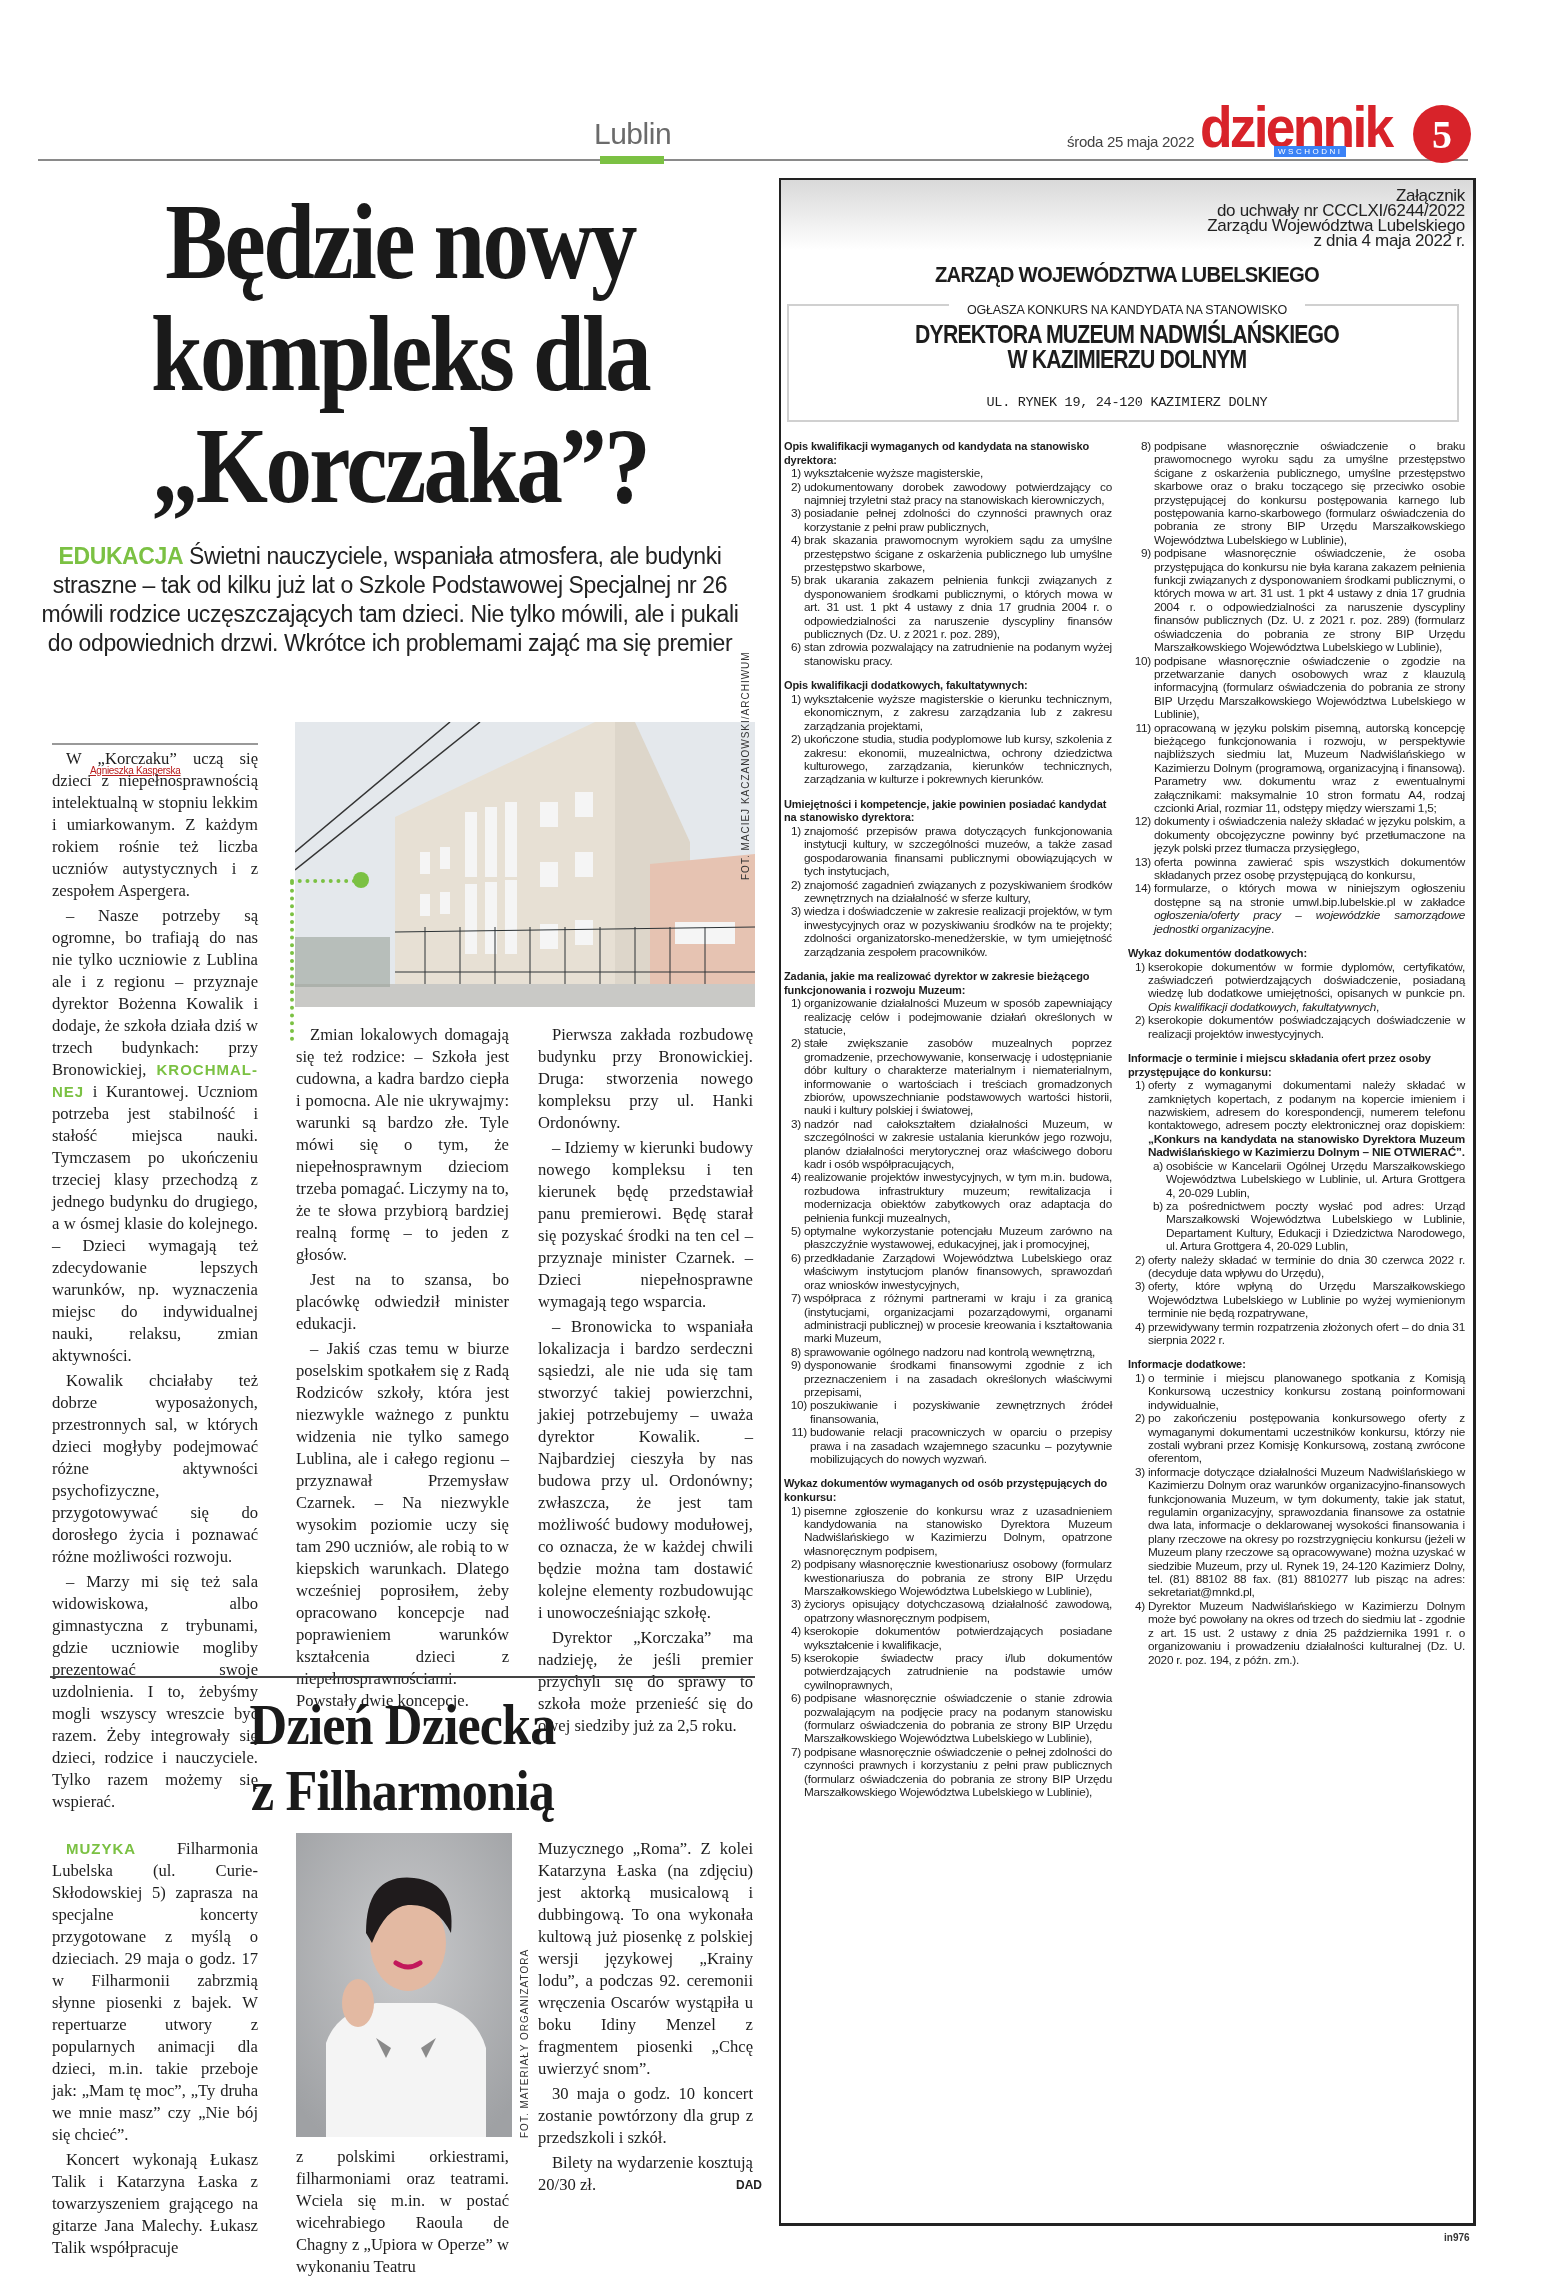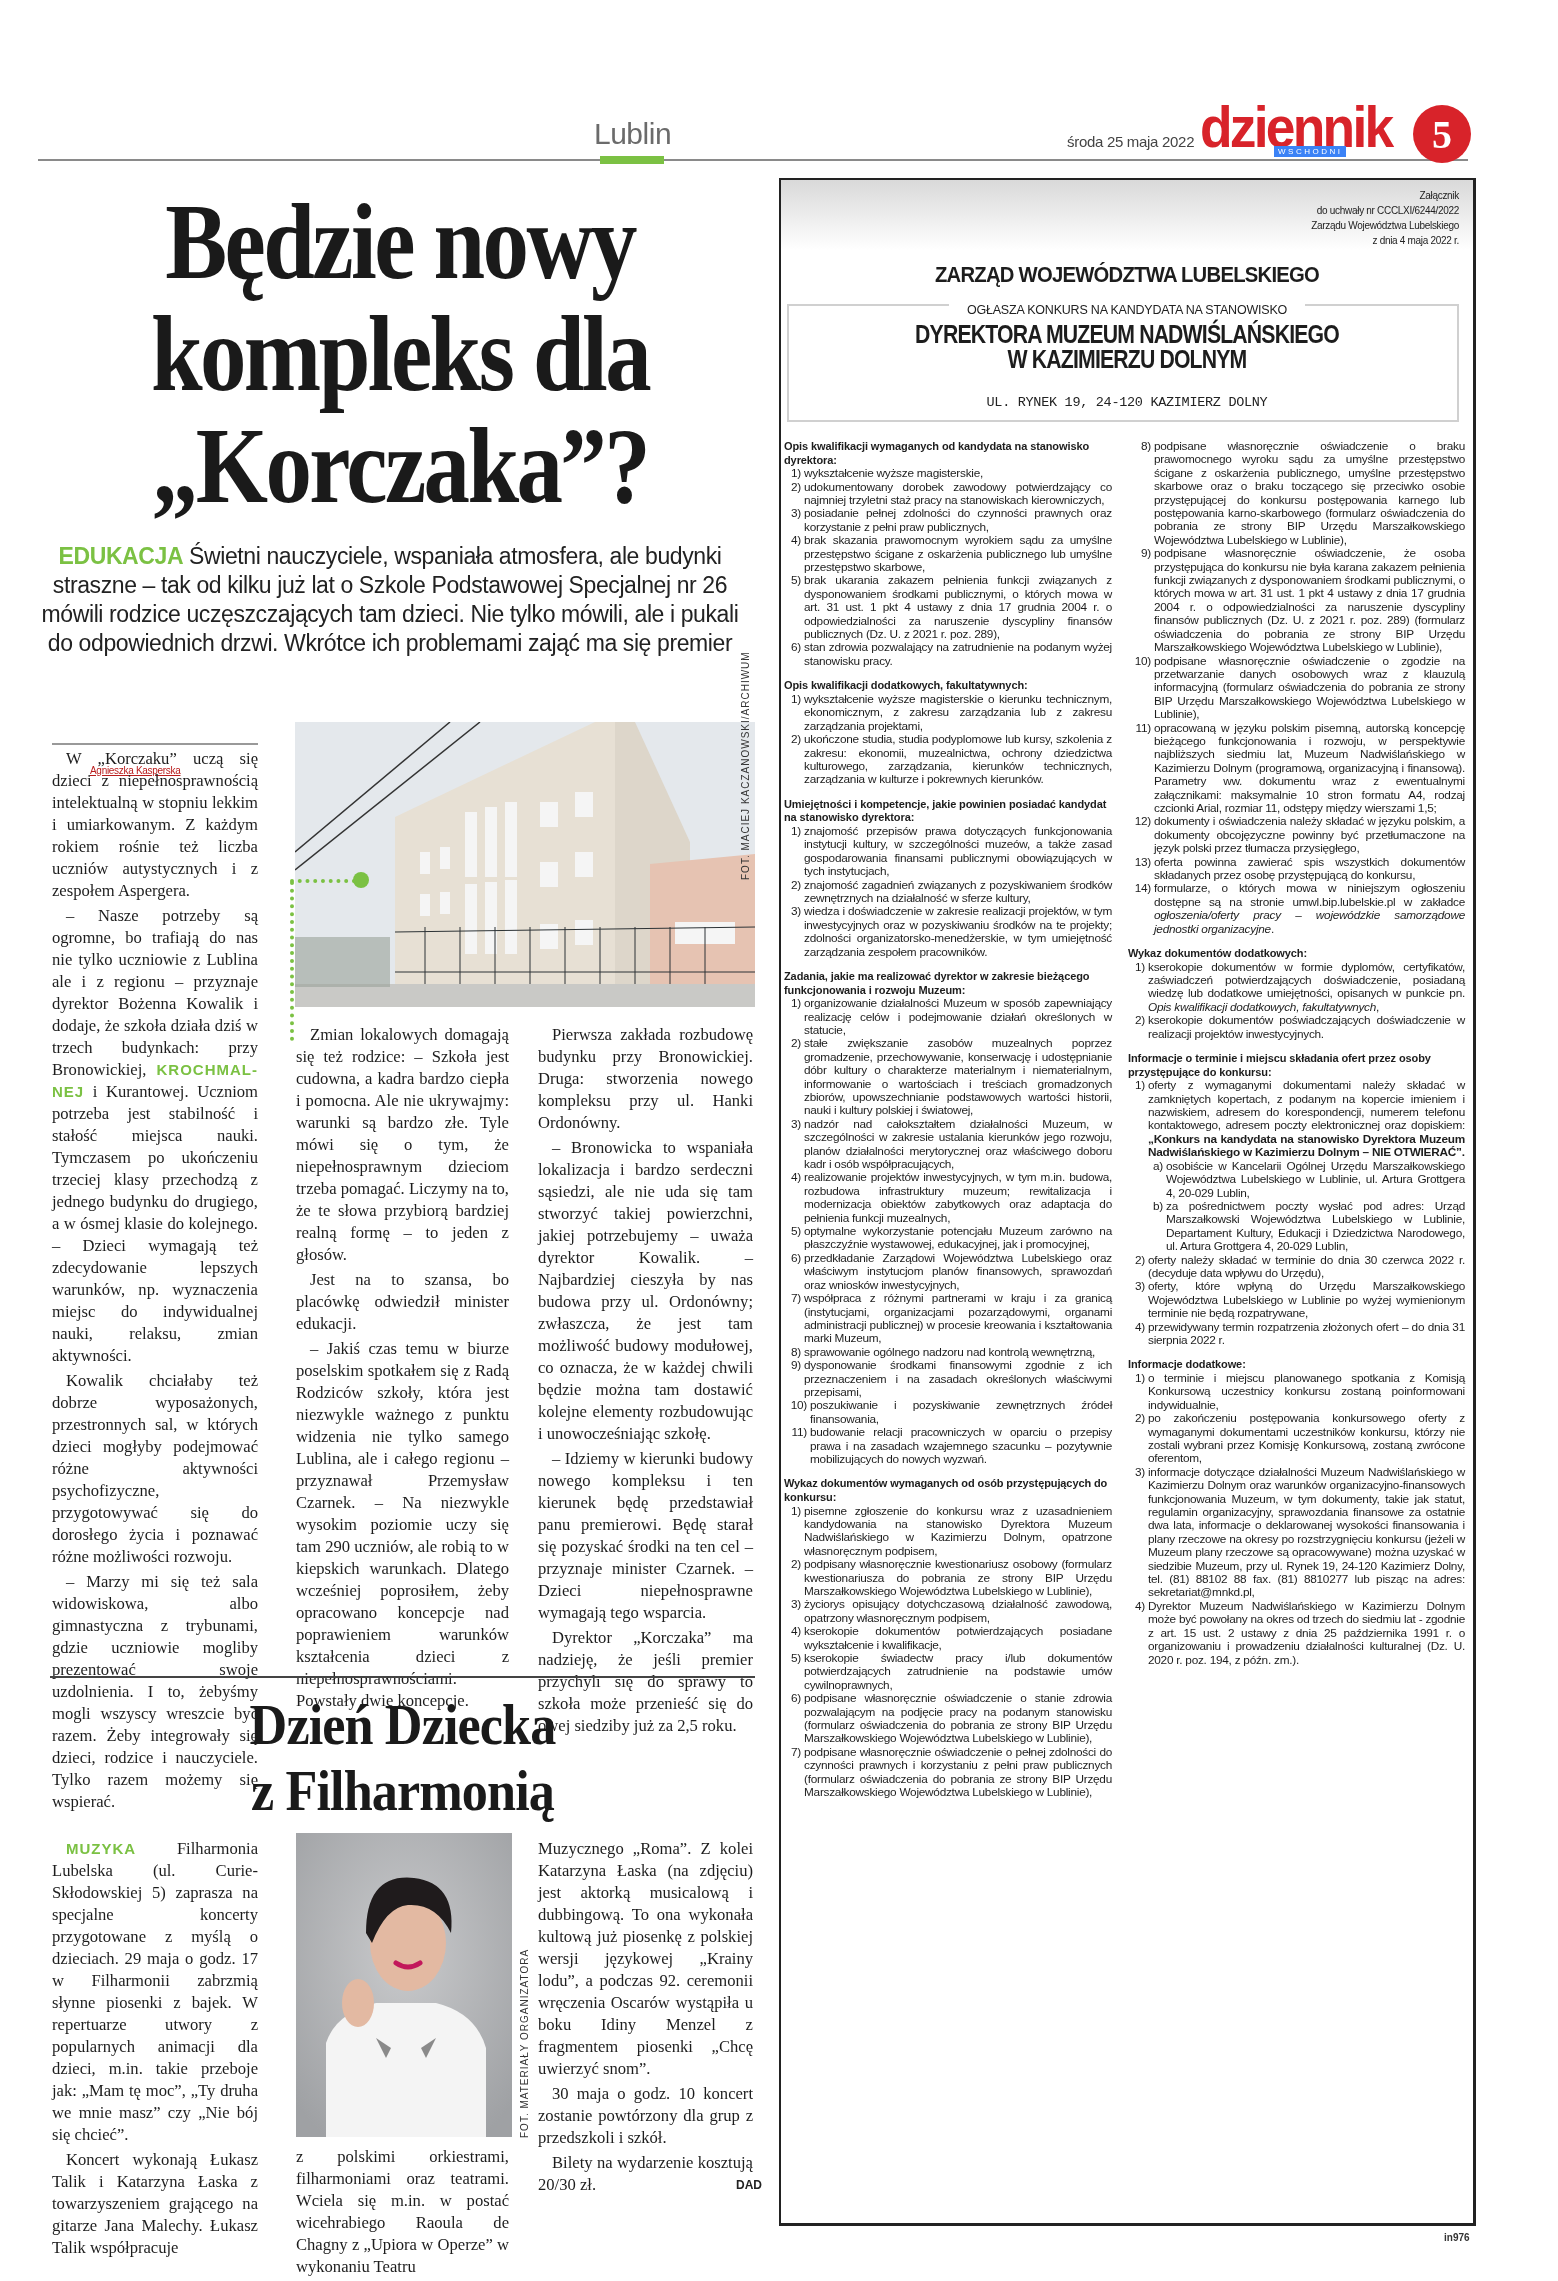--- a/index.html
+++ b/index.html
@@ -39,21 +39,21 @@
 
   .divider-1 { position: absolute; left: 50px; top: 1676px; width: 705px; height: 2px; background: #444; }
 
   
   .headline2 { position: absolute; left: 50px; top: 1692px; width: 705px; font-family: "Liberation Serif", serif; font-weight: 700; font-size: 58px; line-height: 66px; text-align: center; letter-spacing: -1px; transform: scaleX(0.9); transform-origin: center top; }
   .photo2 { position: absolute; left: 296px; top: 1833px; width: 216px; height: 304px; overflow: hidden; background: #b8b9bb; }
   .signature { position: absolute; left: 736px; top: 2178px; font-family: "Liberation Sans", sans-serif; font-weight: 700; font-size: 12px; color: #222; }
 
   
   .ann { position: absolute; left: 779px; top: 178px; width: 697px; height: 2048px; border: 2px solid #222; border-right-width: 3px; border-bottom-width: 3px; background: linear-gradient(#d9d9d9 0px, #ffffff 70px, #ffffff 100%); }
-  .ann-attach { position: absolute; right: 14px; top: 8px; font-family: "Liberation Sans", sans-serif; font-size: 10px; line-height: 15px; text-align: right; color: #222; letter-spacing: -0.3px; }
+  .ann-attach { position: absolute; right: 8px; top: 8px; font-family: "Liberation Sans", sans-serif; font-size: 17px; line-height: 15px; text-align: right; color: #222; letter-spacing: -0.3px; }
   .ann-org { position: absolute; left: 0; right: 0; top: 82px; text-align: center; font-family: "Liberation Sans", sans-serif; font-weight: 700; font-size: 22px; letter-spacing: -0.8px; transform: scaleX(0.92); color: #1d1d1d; }
   .ann-box { position: absolute; left: 6px; right: 14px; top: 124px; height: 118px; border: 2px solid #d0d0d0; }
   .ann-announces { position: absolute; left: 0; right: 0; top: 120px; text-align: center; }
   .ann-announces span { background: #fff; padding: 0 18px; font-family: "Liberation Sans", sans-serif; font-size: 12.5px; color: #222; letter-spacing: -0.2px; }
   .ann-position { position: absolute; left: 0; right: 0; top: 142px; text-align: center; font-family: "Liberation Sans", sans-serif; font-weight: 700; font-size: 25px; line-height: 25px; letter-spacing: -1px; transform: scaleX(0.85); color: #1d1d1d; }
   .ann-address { position: absolute; left: 0; right: 0; top: 215px; text-align: center; font-family: Liberation Mono, monospace; font-size: 13.5px; color: #222; letter-spacing: -0.3px; }
 
   .acol { position: absolute; font-family: "Liberation Sans", sans-serif; font-size: 11.8px; line-height: 13.4px; color: #1d1d1d; text-align: justify; letter-spacing: -0.25px; }
   .acol h4 { font-size: 11px; font-weight: 700; line-height: 13.6px; margin-top: 11px; margin-bottom: 0; text-align: left; letter-spacing: -0.1px; }
   .acol h4:first-child { margin-top: 0; }
@@ -150,22 +150,22 @@
 <div class="dot"></div>
 
 <div class="col" style="left:296px; top:1024px; width:213px;">
   <p>Zmian lokalowych domagają się też rodzice: – Szkoła jest cudowna, a kadra bardzo ciepła i pomocna. Ale nie ukrywajmy: warunki są bardzo złe. Tyle mówi się o tym, że niepełnosprawnym dzieciom trzeba pomagać. Liczymy na to, że te słowa przybiorą bardziej realną formę – to jeden z głosów.</p>
   <p>Jest na to szansa, bo placówkę odwiedził minister edukacji.</p>
   <p>– Jakiś czas temu w biurze poselskim spotkałem się z Radą Rodziców szkoły, która jest niezwykle ważnego z punktu widzenia nie tylko samego Lublina, ale i całego regionu – przyznawał Przemysław Czarnek. – Na niezwykle wysokim poziomie uczy się tam 290 uczniów, ale robią to w kiepskich warunkach. Dlatego wcześniej poprosiłem, żeby opracowano koncepcje nad poprawieniem warunków kształcenia dzieci z niepełnosprawnościami. Powstały dwie koncepcje.</p>
 </div>
 
 <div class="col" style="left:538px; top:1024px; width:215px;">
   <p>Pierwsza zakłada rozbudowę budynku przy Bronowickiej. Druga: stworzenia nowego kompleksu przy ul. Hanki Ordonówny.</p>
+  <p>– Idziemy w kierunki budowy nowego kompleksu i ten kierunek będę przedstawiał panu premierowi. Będę starał się pozyskać środki na ten cel – przyznaje minister Czarnek. – Dzieci niepełnosprawne wymagają tego wsparcia.</p>
   <p>– Bronowicka to wspaniała lokalizacja i bardzo serdeczni sąsiedzi, ale nie uda się tam stworzyć takiej powierzchni, jakiej potrzebujemy – uważa dyrektor Kowalik. – Najbardziej cieszyła by nas budowa przy ul. Ordonówny; zwłaszcza, że jest tam możliwość budowy modułowej, co oznacza, że w każdej chwili będzie można tam dostawić kolejne elementy rozbudowując i unowocześniając szkołę.</p>
-  <p>– Idziemy w kierunki budowy nowego kompleksu i ten kierunek będę przedstawiał panu premierowi. Będę starał się pozyskać środki na ten cel – przyznaje minister Czarnek. – Dzieci niepełnosprawne wymagają tego wsparcia.</p>
   <p>Dyrektor „Korczaka” ma nadzieję, że jeśli premier przychyli się do sprawy to szkoła może przenieść się do owej siedziby już za 2,5 roku.</p>
 </div>
 
 <div class="divider-1"></div>
 
 <h2 class="headline2">
   <div>Dzień Dziecka</div>
   <div>z Filharmonią</div>
 </h2>
 

